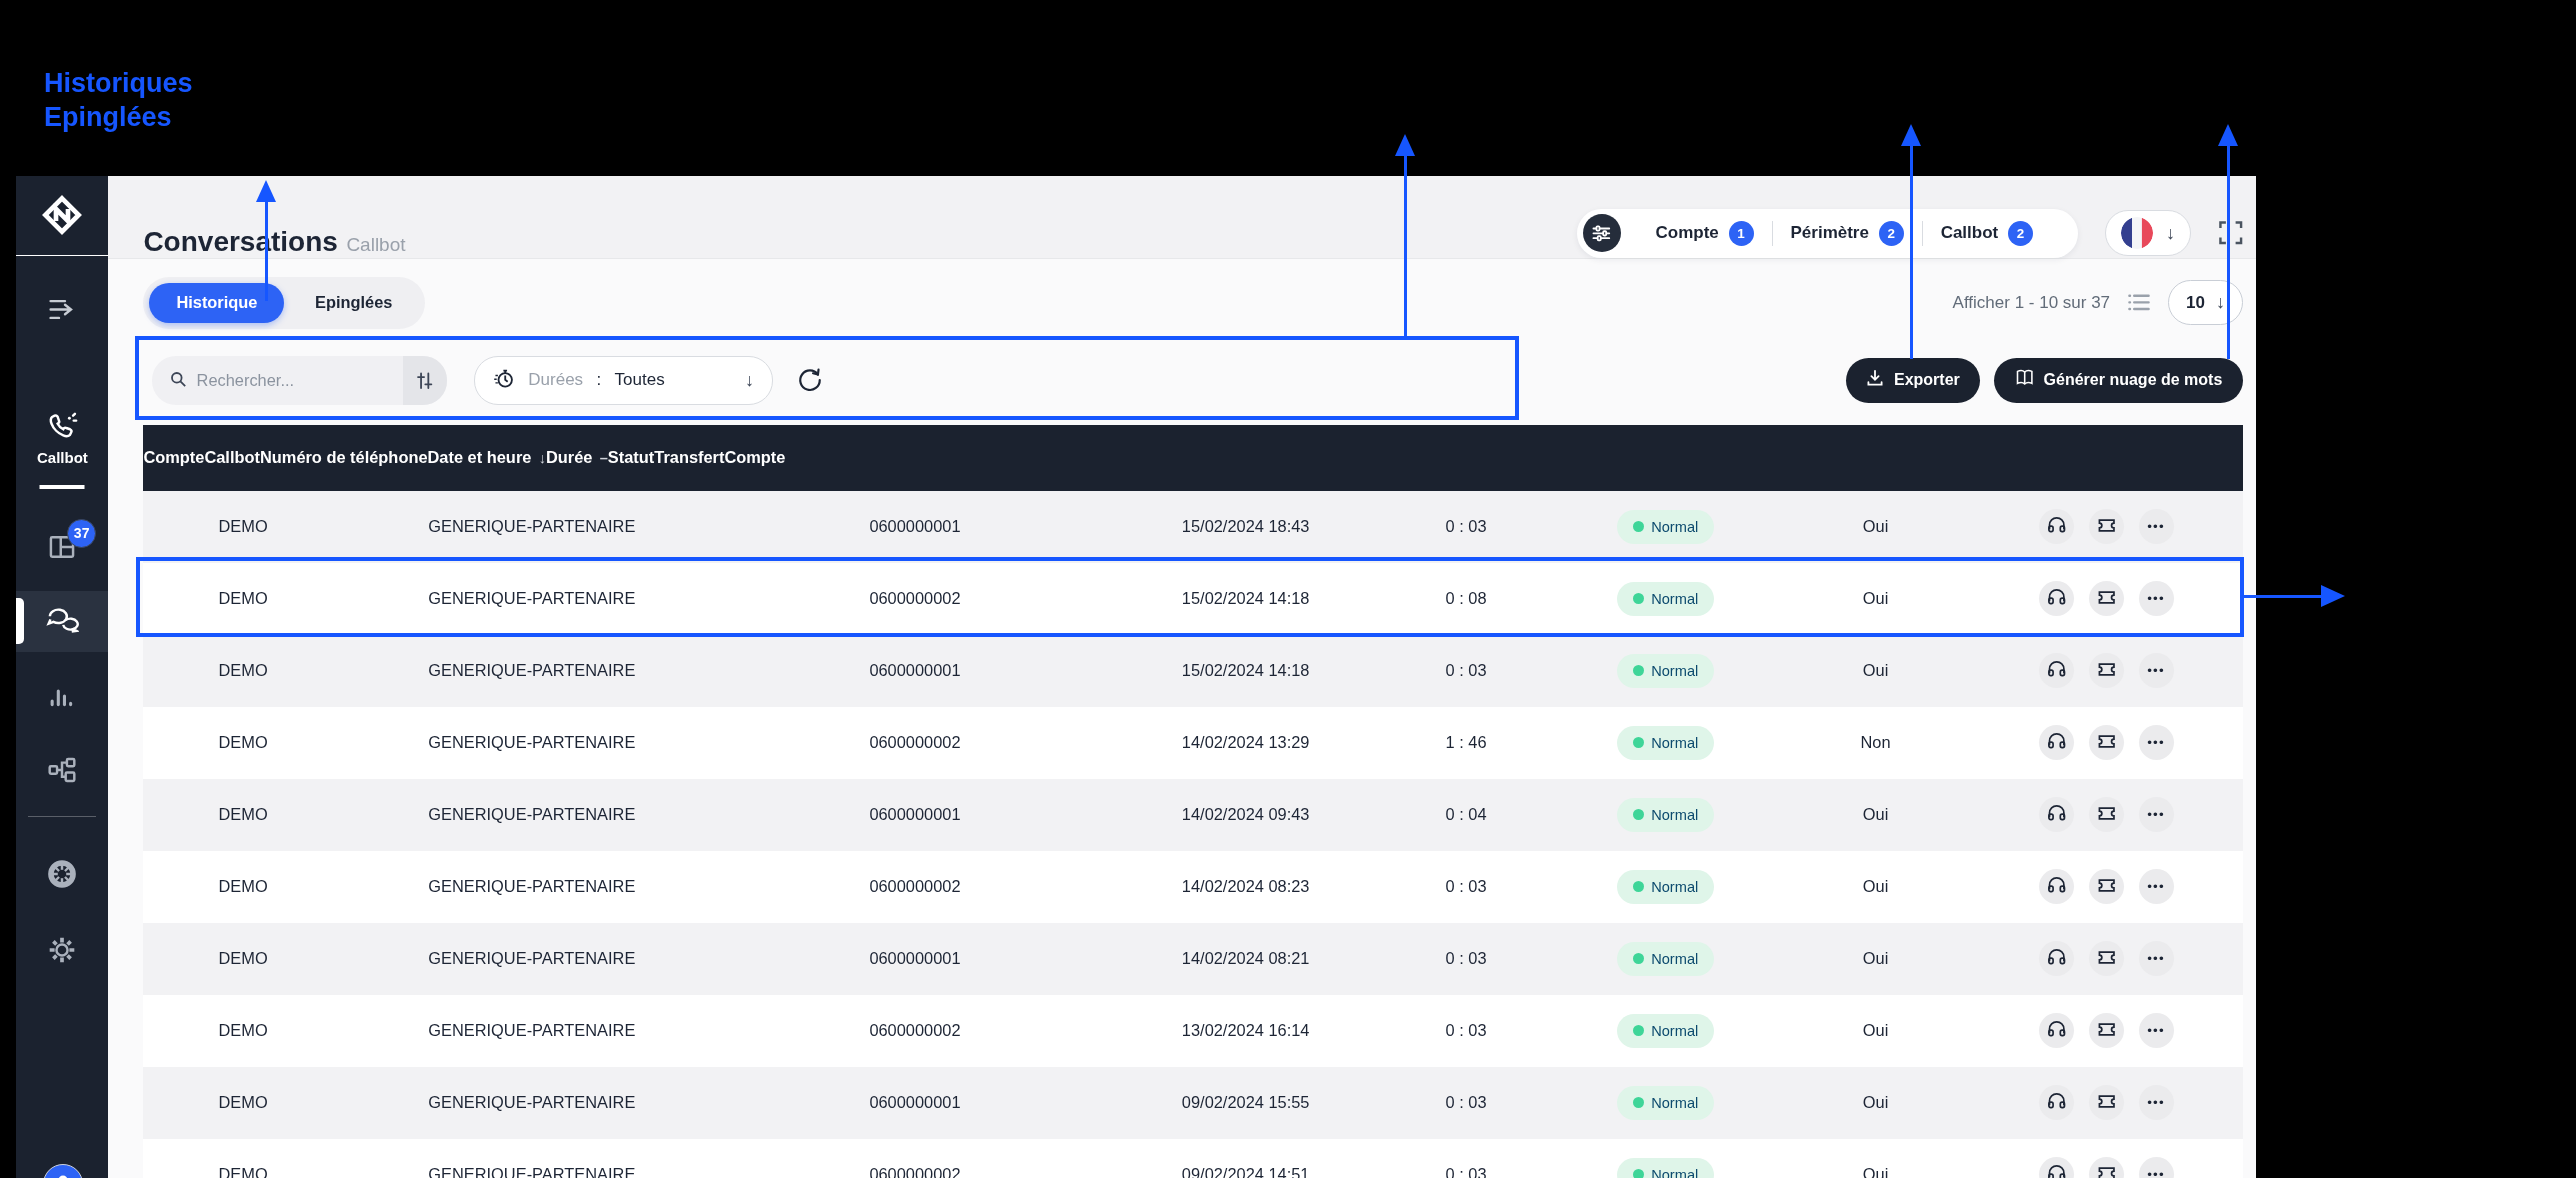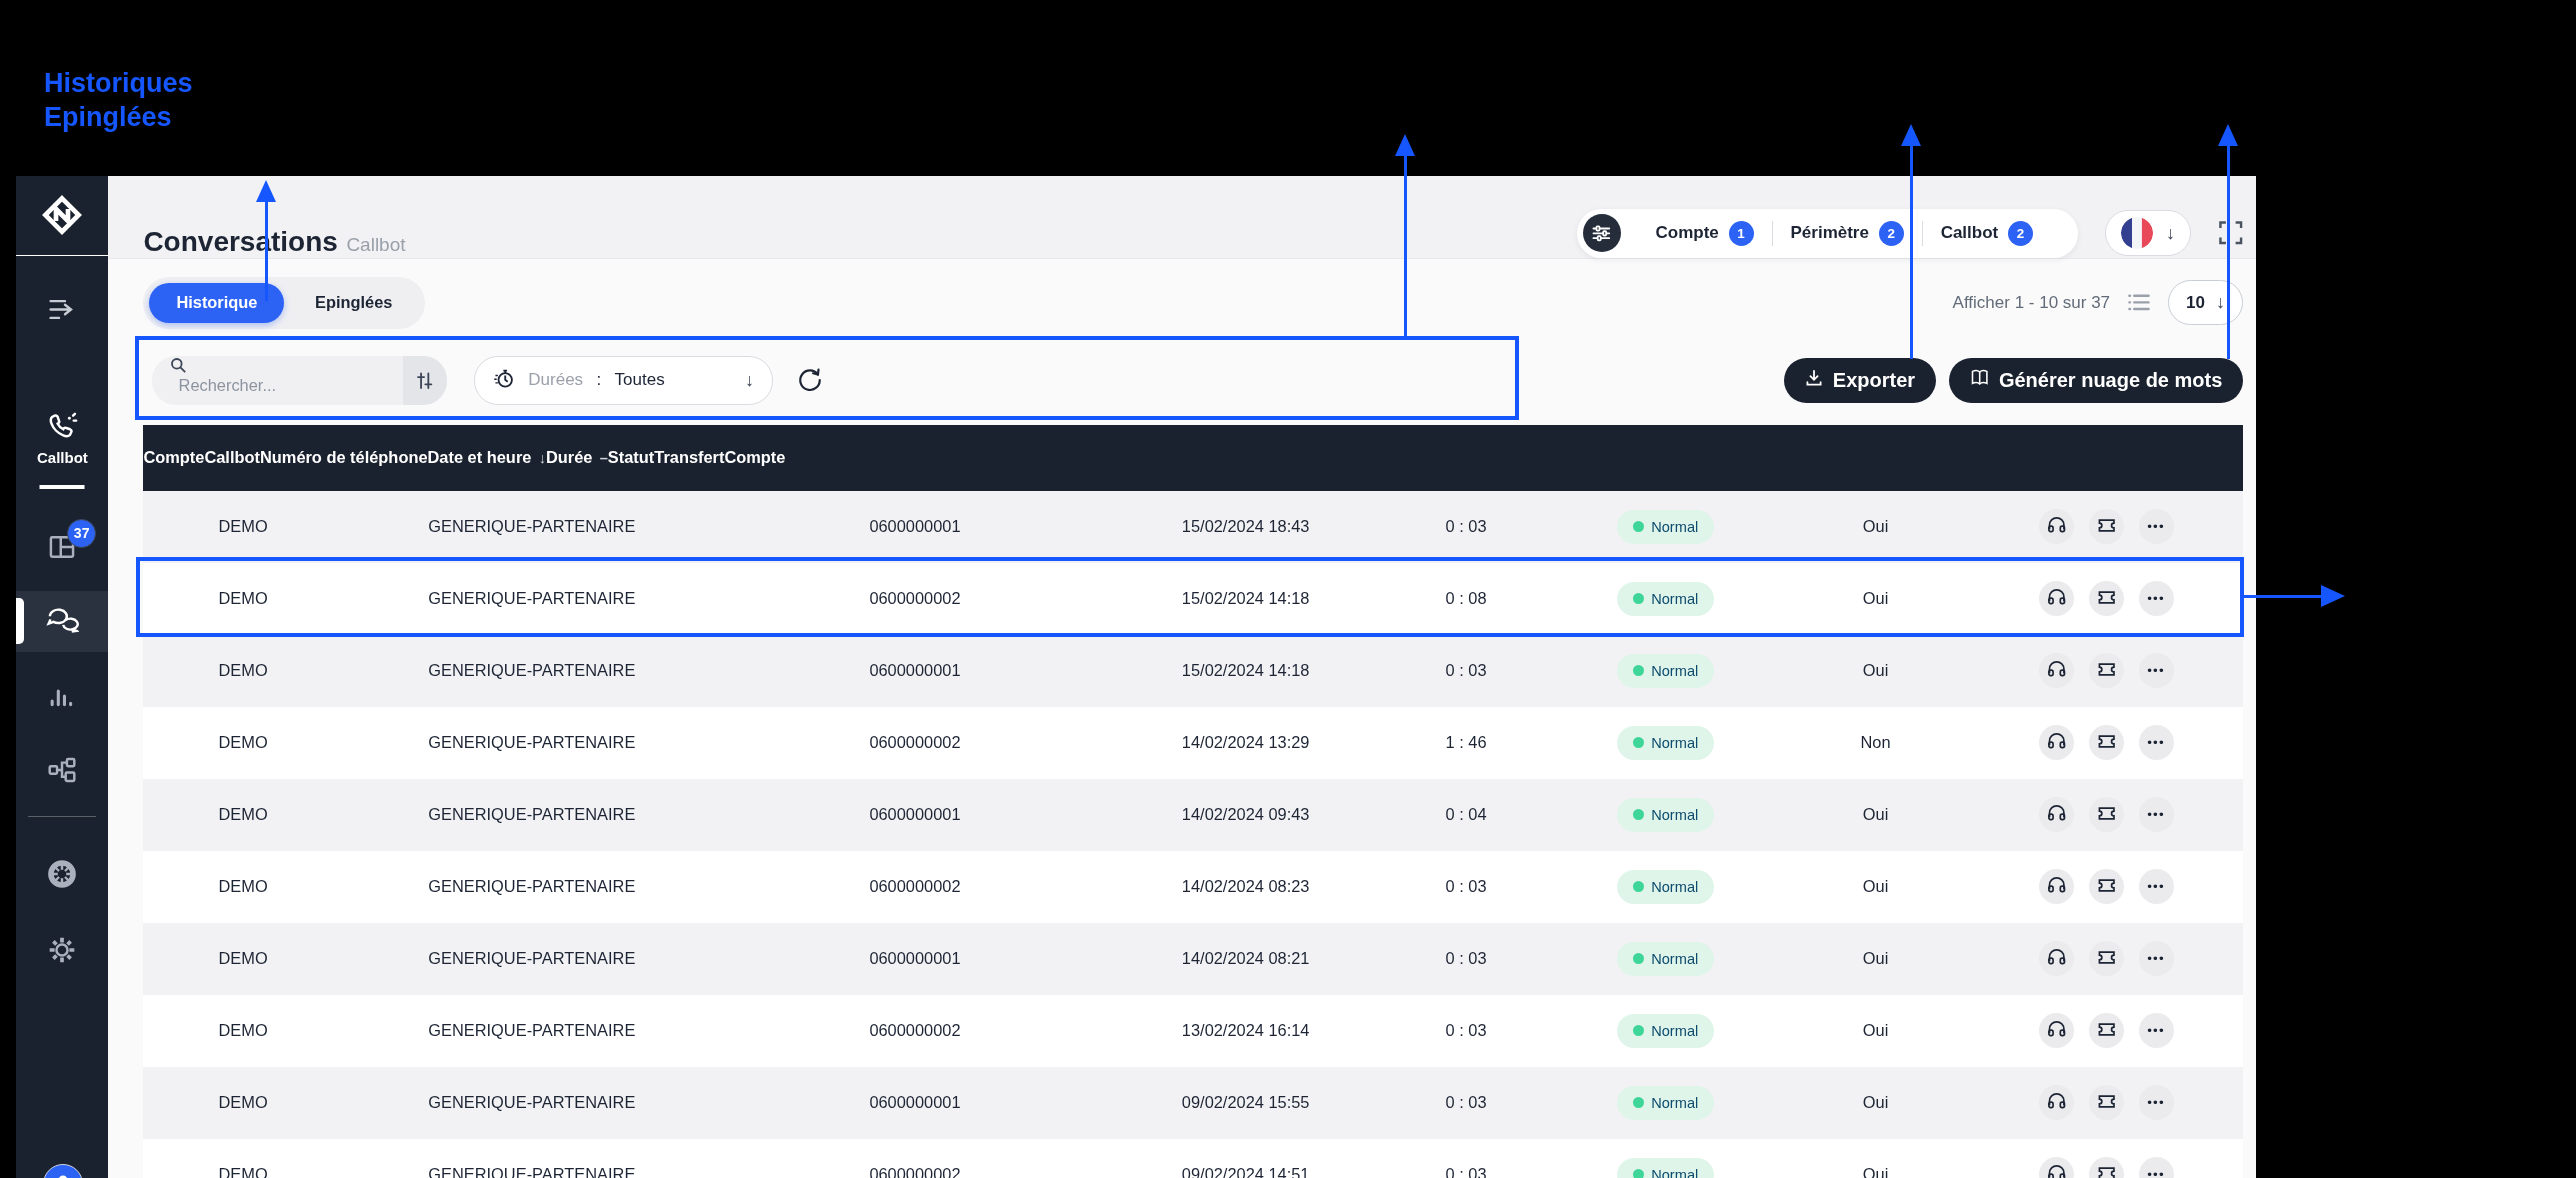--- a/index.html
+++ b/index.html
@@ -55,32 +55,32 @@
   .tabs{display:flex;align-items:center;background:#efeff2;border-radius:27px;padding:6px;gap:3.6px;}
   .tab{border:none;background:none;border-radius:24px;height:40px;padding:0 27px;font-size:16.4px;font-weight:600;color:#1d2535;cursor:pointer;}
   .tab.active{background:#2d63f5;color:#fff;box-shadow:0 2.4px 6px rgba(45,99,245,.35);}
   .paging{display:flex;align-items:center;gap:17px;}
   .pg-text{font-size:17px;color:#626c79;}
   .list-icon{display:flex;cursor:pointer;}
   .size-pill{display:flex;align-items:center;gap:11px;background:#fff;border:1.2px solid #c9ced6;border-radius:23px;height:45px;padding:0 17px;font-size:17px;font-weight:700;color:#1d2535;cursor:pointer;}
 
   .row3{height:85px;display:flex;align-items:center;justify-content:space-between;}
   .filters{display:flex;align-items:center;gap:27px;margin-left:8.5px;}
-  .search{position:relative;display:flex;align-items:flex-start;width:295px;height:49px;background:#f0f0f3;border-radius:24px;padding:0 52px 0 17px;cursor:text;flex-direction:column;}
+  .search{position:relative;display:flex;align-items:center;width:295px;height:49px;background:#f0f0f3;border-radius:24px;padding:0 52px 0 17px;cursor:text;}
   .search .ph{font-size:16.4px;color:#8b939f;margin-left:9.7px;}
   .search-adv{position:absolute;right:0;top:0;width:44px;height:49px;background:#e4e5e9;border-radius:0 24px 24px 0;display:flex;align-items:center;justify-content:center;cursor:pointer;}
   .pill{display:flex;align-items:center;gap:13.4px;height:49px;background:#fff;border:1.2px solid #d9dce1;border-radius:24px;padding:0 18px;font-size:17px;color:#1d2535;cursor:pointer;}
   .pill.date{width:299px;justify-content:center;}
   .pill.time{width:299px;justify-content:center;gap:20.7px;}
   .pill.durations{width:299px;}
   .pill .muted{color:#9aa1ab;}
   .pill .grow{flex:1;}
   .refresh-btn{background:none;border:none;padding:0;cursor:pointer;display:flex;margin-left:-3.6px;}
   .action-buttons{display:flex;align-items:center;gap:13.4px;}
-  .dark-btn{display:flex;align-items:center;gap:9.7px;height:45px;border:none;border-radius:23px;background:#1b222f;color:#fff;font-size:20px;font-weight:600;padding:0 20.7px;cursor:pointer;}
+  .dark-btn{display:flex;align-items:center;gap:9.7px;height:45px;border:none;border-radius:23px;background:#1b222f;color:#fff;font-size:16px;font-weight:600;padding:0 20.7px;cursor:pointer;}
 
   
   .table{margin-top:2.4px;}
   .thead{display:flex;align-items:center;height:66px;background:#1b222f;color:#fff;}
   .th{display:flex;align-items:center;justify-content:center;gap:7.3px;font-size:16.4px;font-weight:700;}
   .sort{font-size:14.6px;color:#cfd3da;}
   .tr{display:flex;align-items:center;height:72px;background:#fff;font-size:16.4px;color:#1d2535;}
   .tr:nth-child(odd){background:#f2f2f4;}
   .td{display:flex;align-items:center;justify-content:center;text-align:center;}
   .c0{width:9.5%;}.c1{width:18%;}.c2{width:18.5%;}.c3{width:13%;}.c4{width:8%;}.c5{width:11%;}.c6{width:9%;}.c7{width:13%;}

